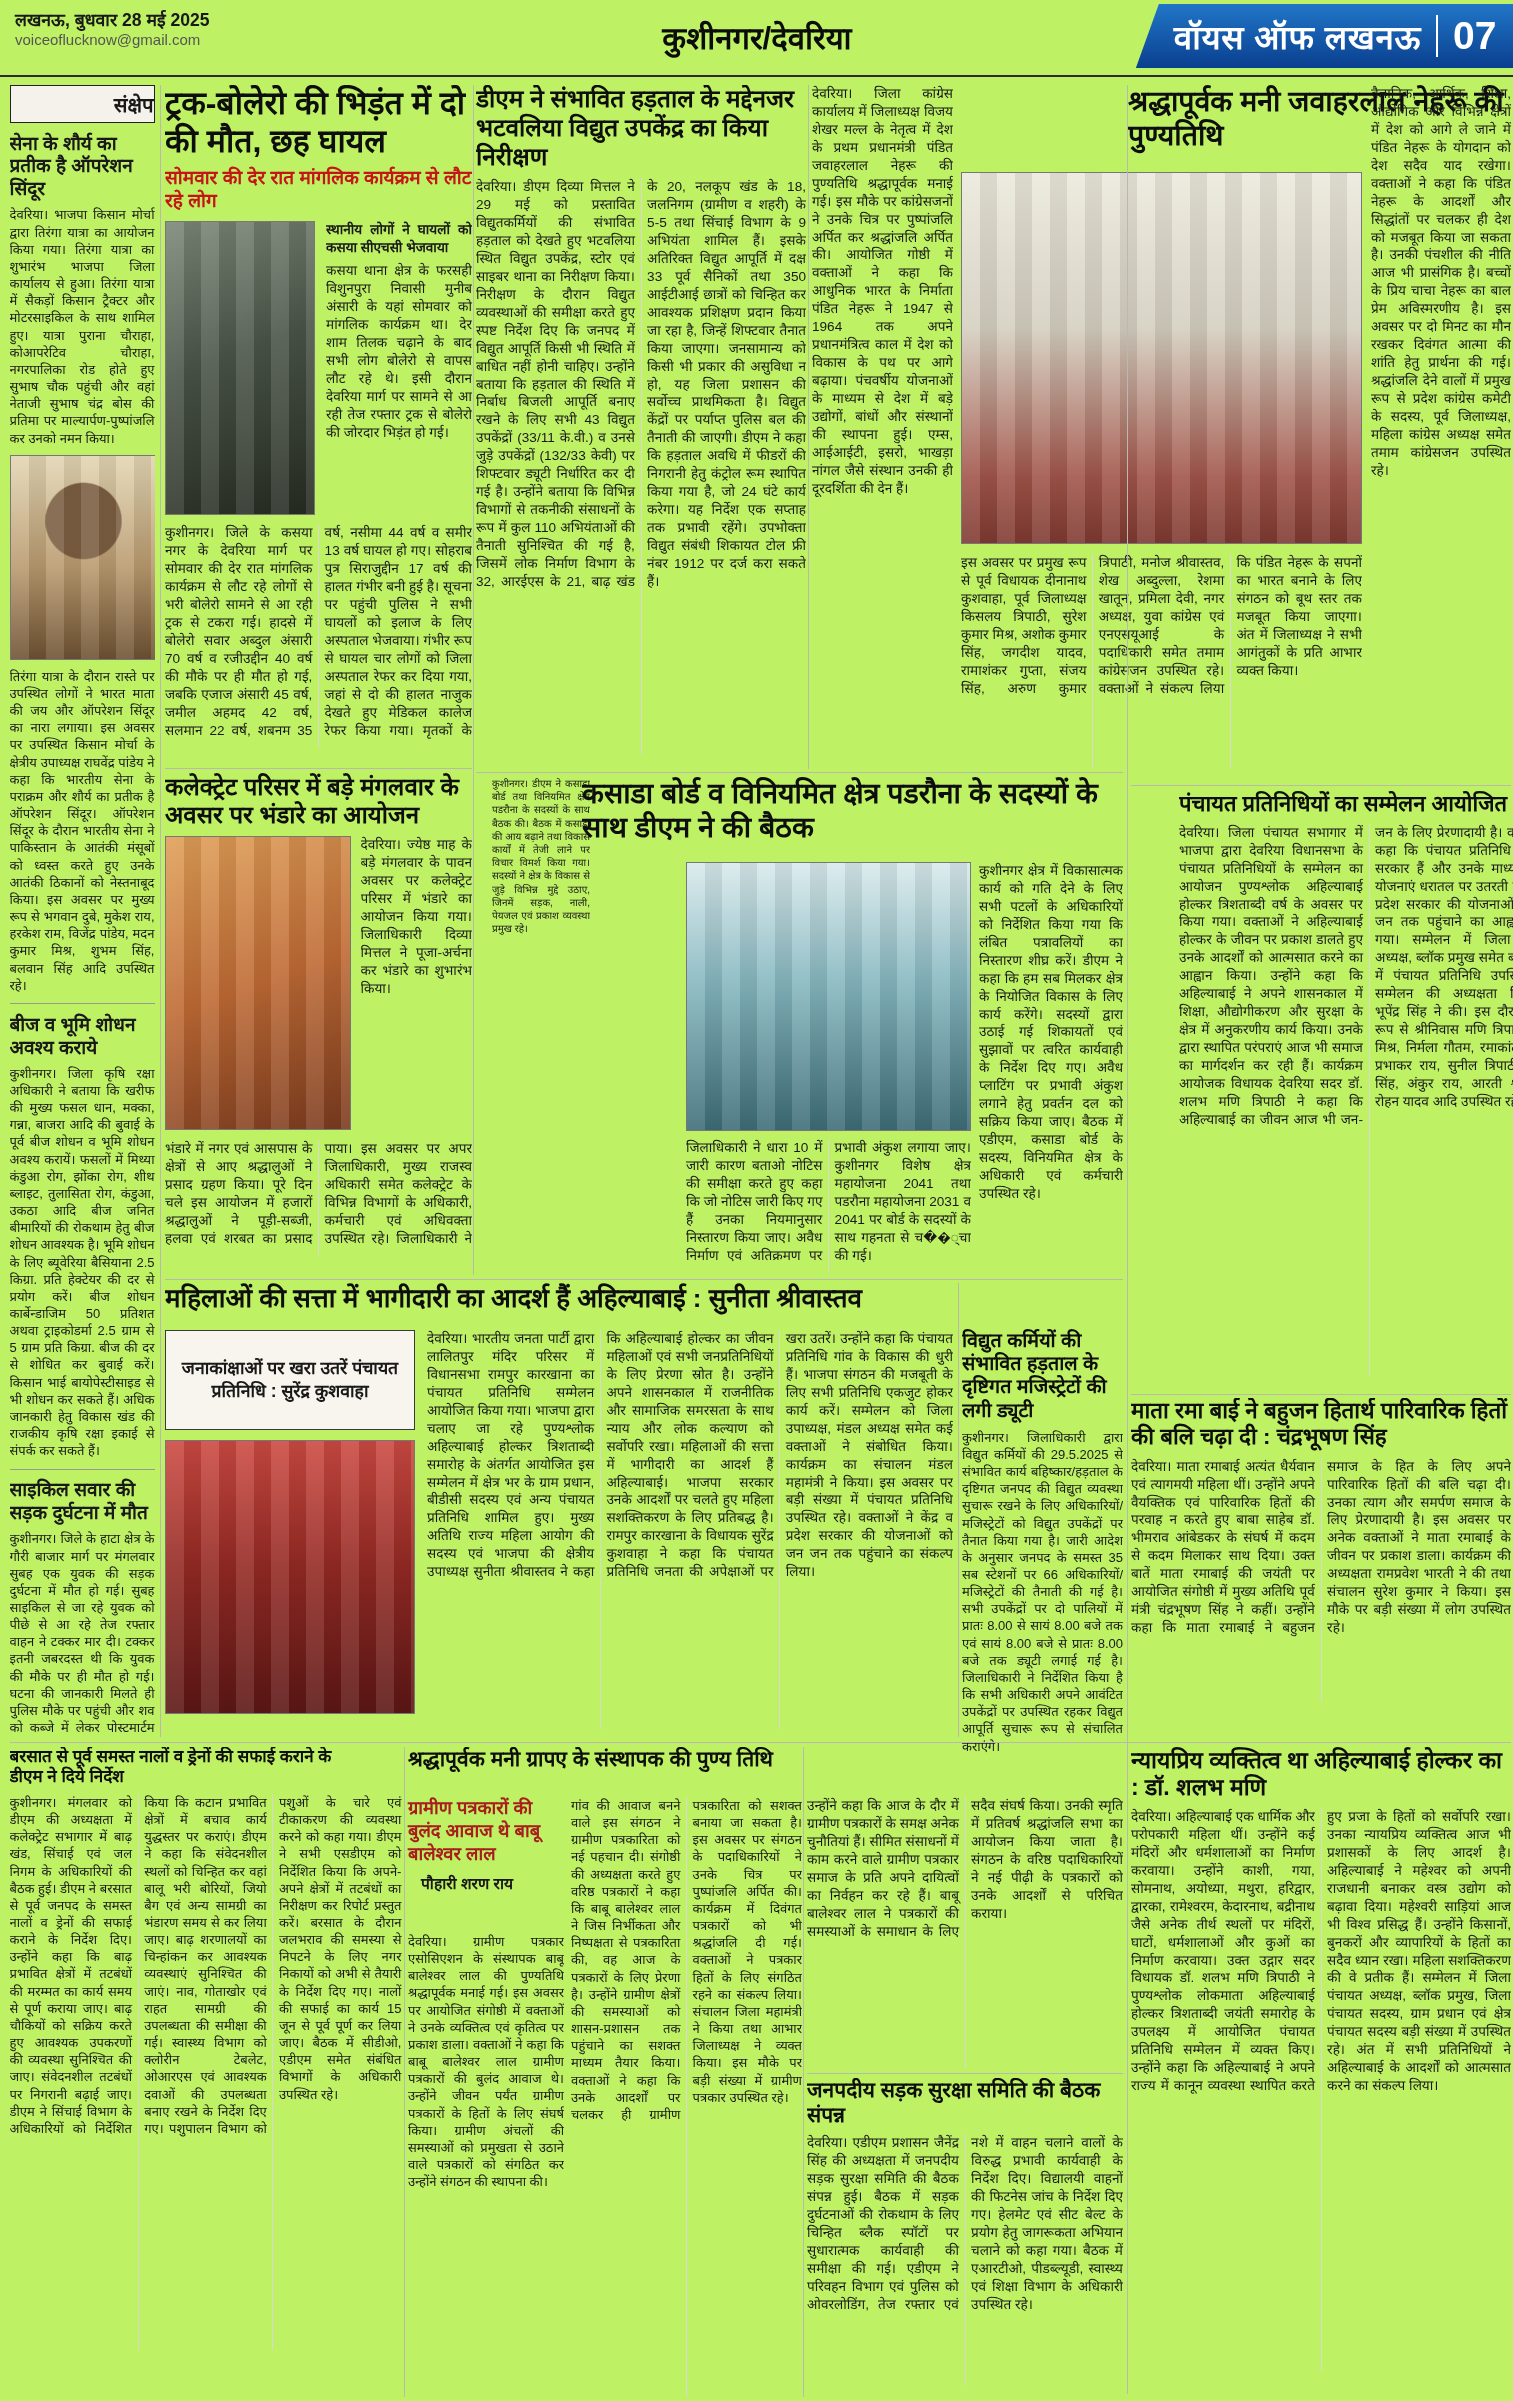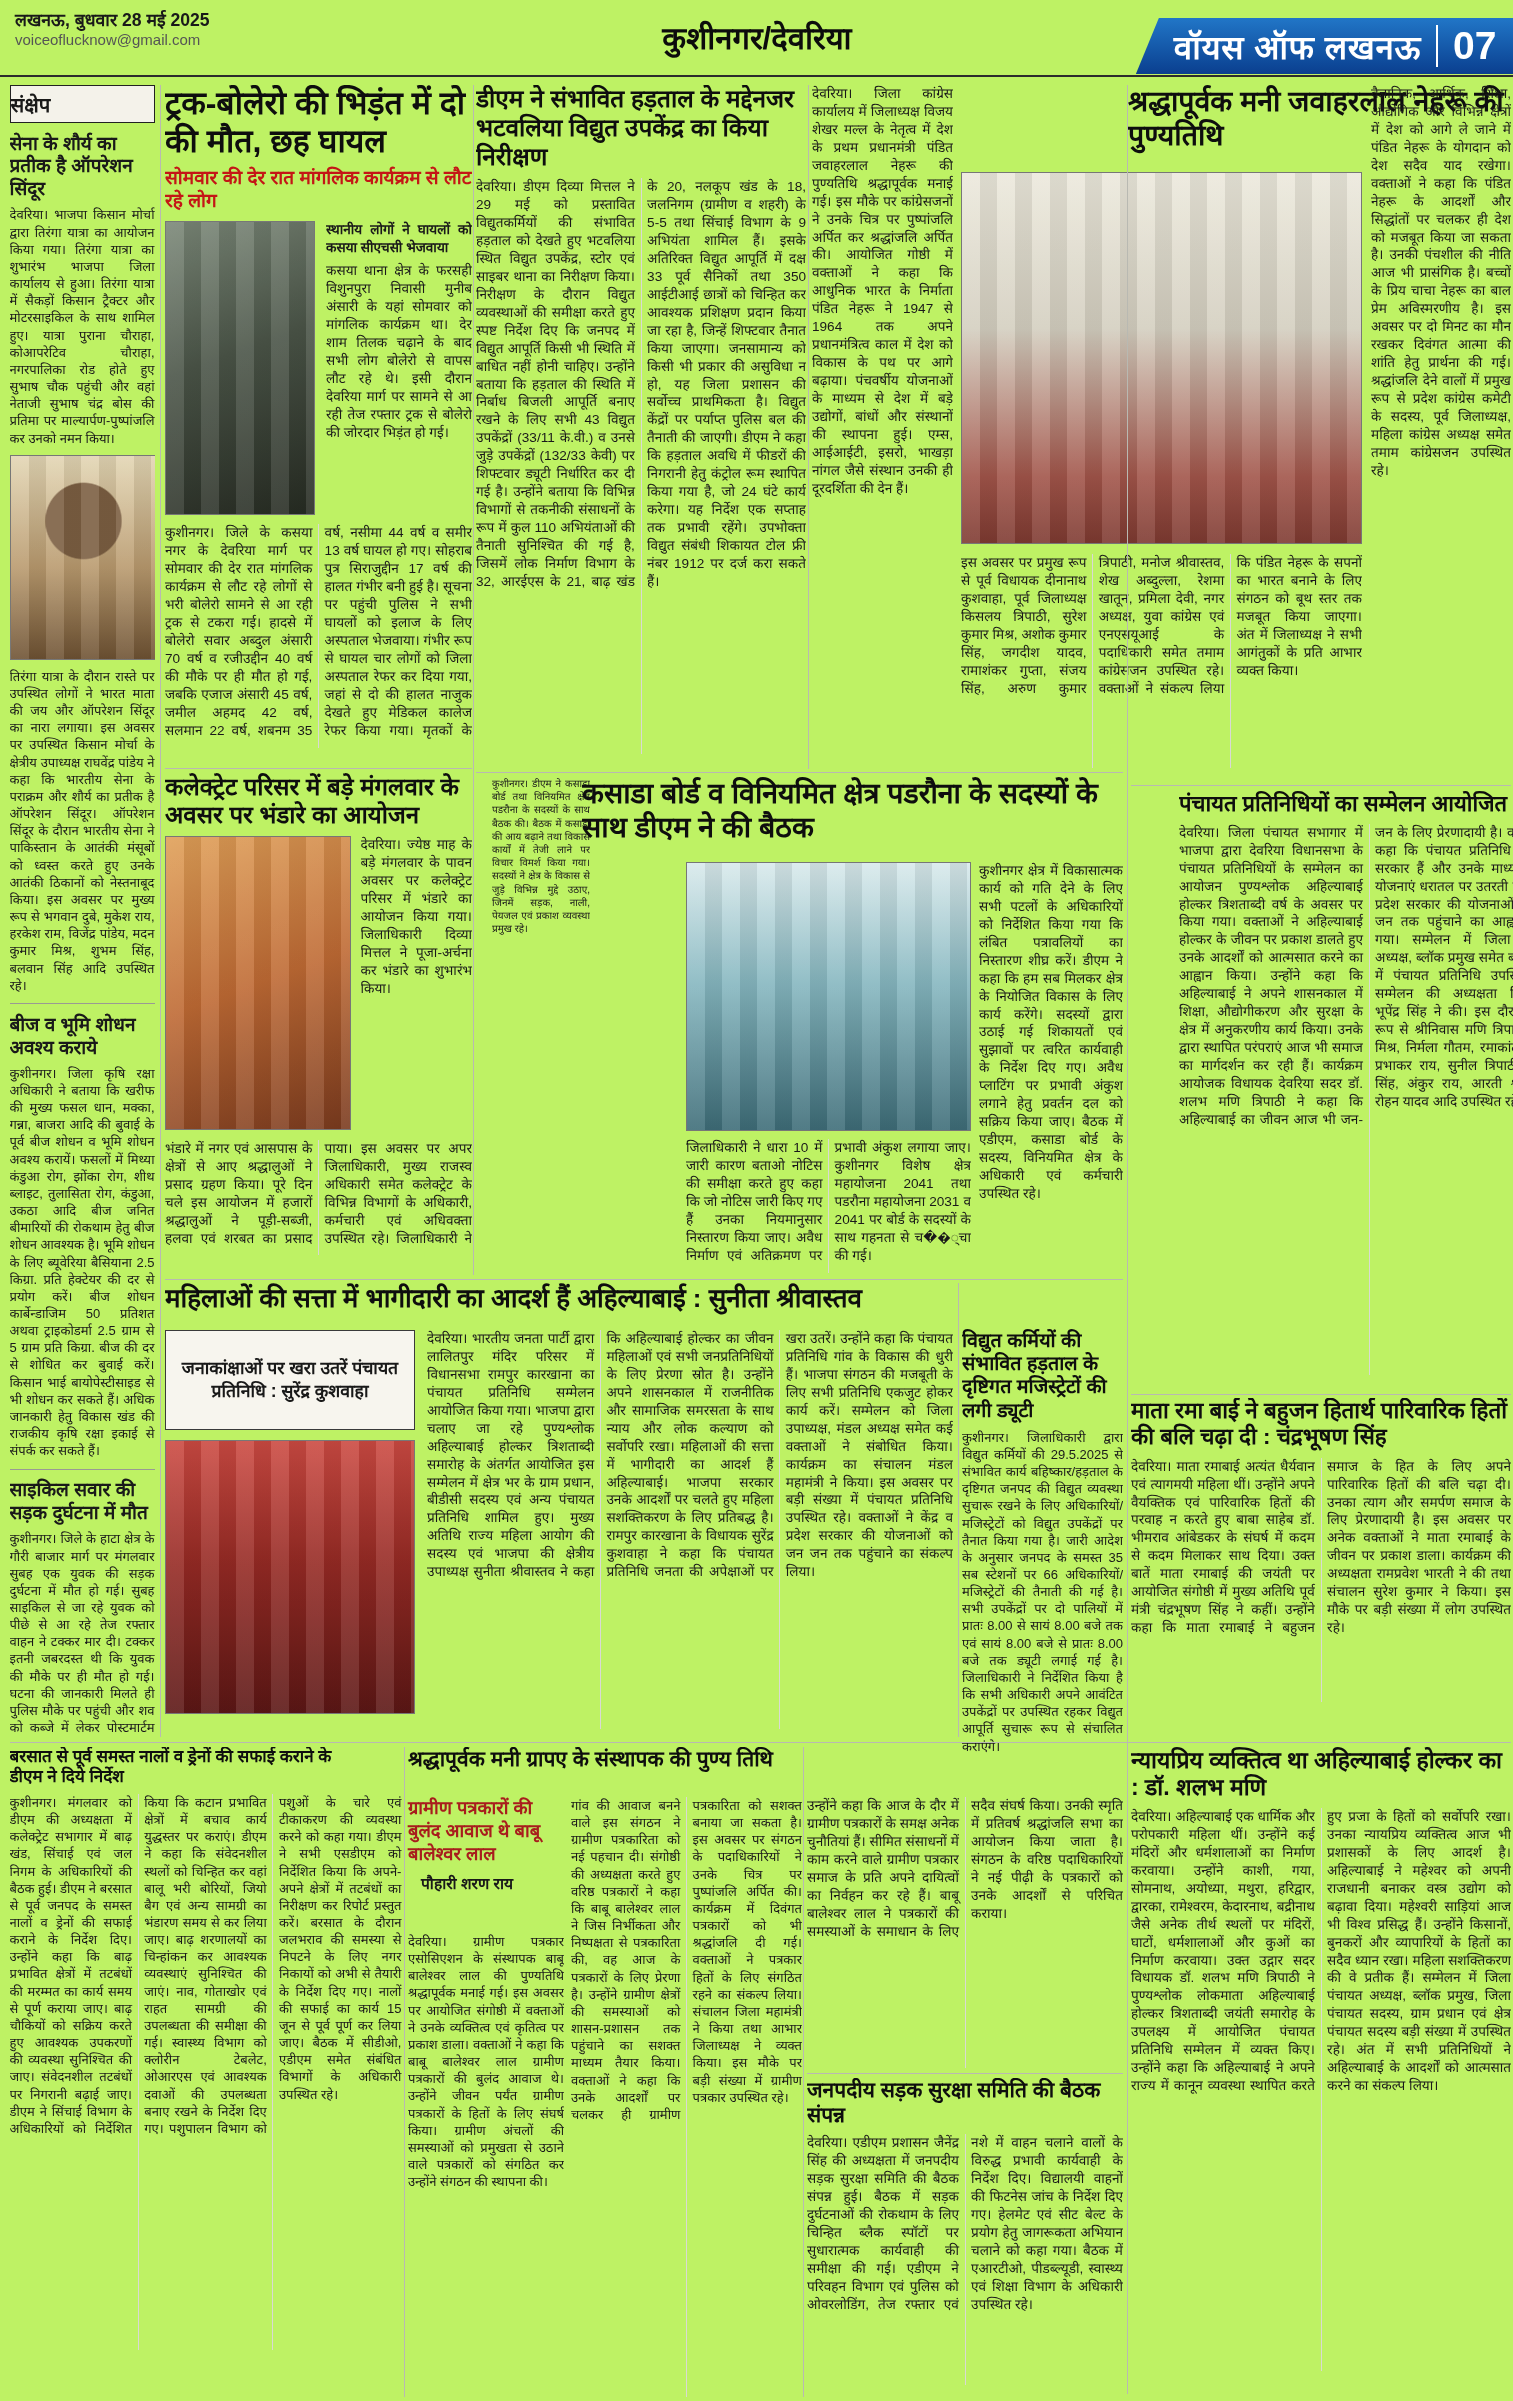--- a/index.html
+++ b/index.html
@@ -26,30 +26,30 @@
   .vr{position:absolute;width:0.7px;background:#b9b9b2;}
   .hr{position:absolute;height:0.7px;background:#b9b9b2;}
   .kicker{color:#a81d1d;font-weight:bold;line-height:1.25;}
   .byline{font-weight:bold;margin-top:6.8px;margin-left:13px;}
   
   .dateline{position:absolute;left:15px;top:9.5px;line-height:1.25;}
   .date{font-size:17.6px;font-weight:bold;}
   .email{font-size:15px;color:#555;}
   .edition{position:absolute;left:50%;top:16.3px;transform:translateX(-50%);
            font-size:31px;font-weight:bold;color:#0c0c0c;}
-  .masthead{position:absolute;right:0;top:4.1px;height:56px;display:flex;align-items:center;
+  .masthead{position:absolute;right:0;top:4.1px;height:64px;display:flex;align-items:center;
             gap:15px;padding:0 17.6px 0 38px;color:#fff;
             background:linear-gradient(180deg,#2176c7 0%,#0a3f8f 100%);
-            clip-path:polygon(23px 0,100% 0,100% 100%,0 100%);margin-top:14px;}
+            clip-path:polygon(23px 0,100% 0,100% 100%,0 100%);}
   .mh-name{font-size:33px;font-weight:bold;letter-spacing:0.7px;}
   .mh-sep{width:2px;height:42px;background:#fff;display:inline-block;}
   .mh-page{font-size:39px;font-weight:bold;}
   .header-rule{position:absolute;left:0;top:75px;width:1514px;height:2px;background:#2c2c2c;}
   
-  .brief-head{border:1.4px solid #222;text-align:left;font-size:20.3px;font-weight:bold;
+  .brief-head{border:1.4px solid #222;text-align:right;font-size:20.3px;font-weight:bold;
               padding:4.1px 0;margin-bottom:9.5px;background:#f4f2ea;}
   .brief-hl{font-size:19px;font-weight:bold;line-height:1.2;margin:2.7px 0 5.4px 0;}
   .subhead-red{color:#c41616;font-size:19px;font-weight:bold;margin:1.4px 0 8.1px 0;line-height:1.2;}
   .boxed{border:1.4px solid #3a3a3a;background:#f7f5ee;display:flex;align-items:center;
          justify-content:center;text-align:center;font-weight:bold;font-size:17.6px;
          line-height:1.3;padding:6.8px;}
 </style>
 </head>
 <body>
 

